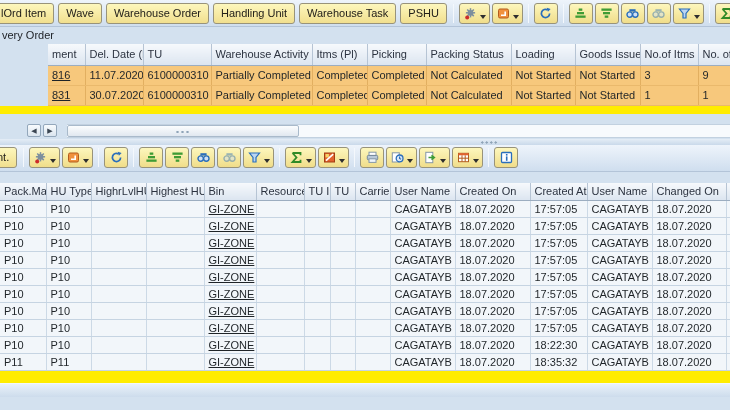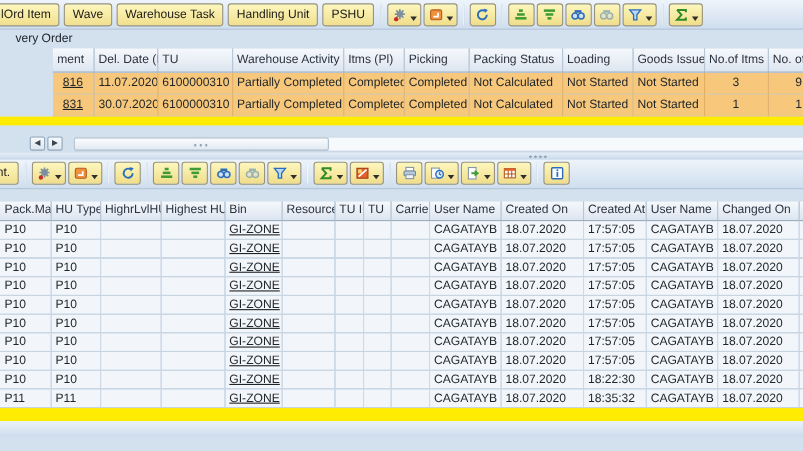--- a/index.html
+++ b/index.html
@@ -13,32 +13,32 @@
        background:linear-gradient(#fdf7bd,#f1df8e);border:1px solid #98937a;border-radius:3px;cursor:pointer;}
   .tb1 .btn-group .btn:first-of-type{margin-left:-9px;}
   .tb2 .btn-group .btn:first-of-type{margin-left:-13px;}
   .ibtn{position:relative;display:inline-flex;align-items:center;justify-content:center;flex:none;
        width:24px;height:21px;margin:0 1px;padding:0;cursor:pointer;
        background:linear-gradient(#fdf7bd,#f0dd8a);border:1px solid #98937a;border-radius:3px;}
   .ibtn.dd{width:31px;justify-content:flex-start;padding-left:4px;}
   .ibtn.dd::after{content:"";position:absolute;right:3px;bottom:4px;
        border-left:3px solid transparent;border-right:3px solid transparent;border-top:4px solid #2e2e2e;}
   .sep{flex:none;width:1px;height:19px;background:#9db1c6;border-right:1px solid #f4f8fc;margin:0 4px;}
-  .label-row{height:17px;line-height:17px;padding-left:14px;color:#20242a;}
+  .label-row{height:17px;line-height:17px;padding-left:2px;color:#20242a;}
   table{border-collapse:collapse;table-layout:fixed;}
   th,td{overflow:hidden;white-space:nowrap;padding:0 4px;text-align:left;font-weight:normal;}
   thead th{background:linear-gradient(#f6f9fc,#dce5f0);border-right:1px solid #b6c4d4;border-bottom:1px solid #9cadc0;
        height:21px;color:#2c3340;cursor:pointer;}
   .t1{width:730px;margin-left:48px;}
   .t1 td{background:#f7c87c;border-right:1px solid #e2af60;border-bottom:1px solid #eab96c;height:20px;}
   .t2wrap{width:730px;overflow:hidden;}
   .t2{width:734px;}
   .t2 thead th{height:18px;}
   .t2 td{background:#f2f6fa;border-right:1px solid #ccd9e6;border-bottom:1px solid #c6d4e2;height:17px;}
-  .num{text-align:center;}
+  .num{text-align:left;}
   .link{text-decoration:underline;cursor:pointer;}
   .yellow{height:8px;background:#ffec00;}
   .yellow2{height:12px;background:#ffec00;}
   .gap1{height:9px;}
   .gap2{height:11px;}
   .scrollrow{display:flex;align-items:center;height:16px;padding-left:27px;}
   .sarrow{flex:none;width:13px;height:13px;margin-right:2px;display:flex;align-items:center;justify-content:center;
        font-size:7px;color:#3a4document;color:#3a4552;line-height:1;cursor:pointer;
        background:linear-gradient(#f8fbfd,#dbe5ef);border:1px solid #93a7bb;border-radius:2px;}
   .strack{position:relative;flex:1;height:14px;margin-left:8px;background:#f7fafd;
@@ -53,22 +53,23 @@
   .bottom{height:14px;background:linear-gradient(#e9f1f9,#cddcec);border-top:1px solid #f2f7fb;}
   svg{display:block;}
 </style>
 </head>
 <body>
 
 <div class="toolbar tb1">
   <span class="btn-group">
       <button class="btn">lOrd Item</button>
       <button class="btn">Wave</button>
+      <button class="btn">Warehouse Order</button>
+      <button class="btn">Handling Unit</button>
       <button class="btn">Warehouse Task</button>
-      <button class="btn">Handling Unit</button>
       <button class="btn">PSHU</button>
     </span>
   <span class="sep"></span>
   <button class="ibtn dd">
       <span>
         <svg width="13" height="13" viewBox="0 0 13 13">
           <circle cx="6.5" cy="5.8" r="2.1" fill="#fff" stroke="#7d8f9e" stroke-width="1.5"></circle>
           <g stroke="#7d8f9e" stroke-width="1.5">
             <line x1="6.5" y1="1.2" x2="6.5" y2="10.4"></line>
             <line x1="1.9" y1="5.8" x2="11.1" y2="5.8"></line>

